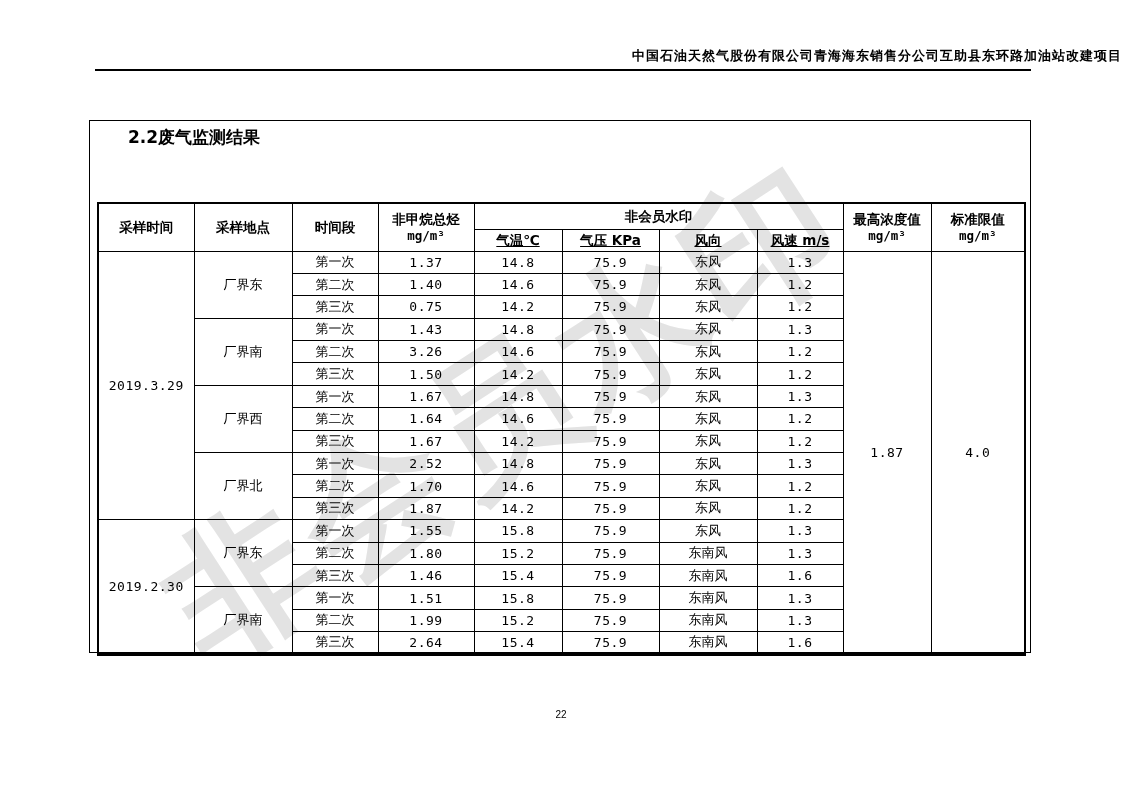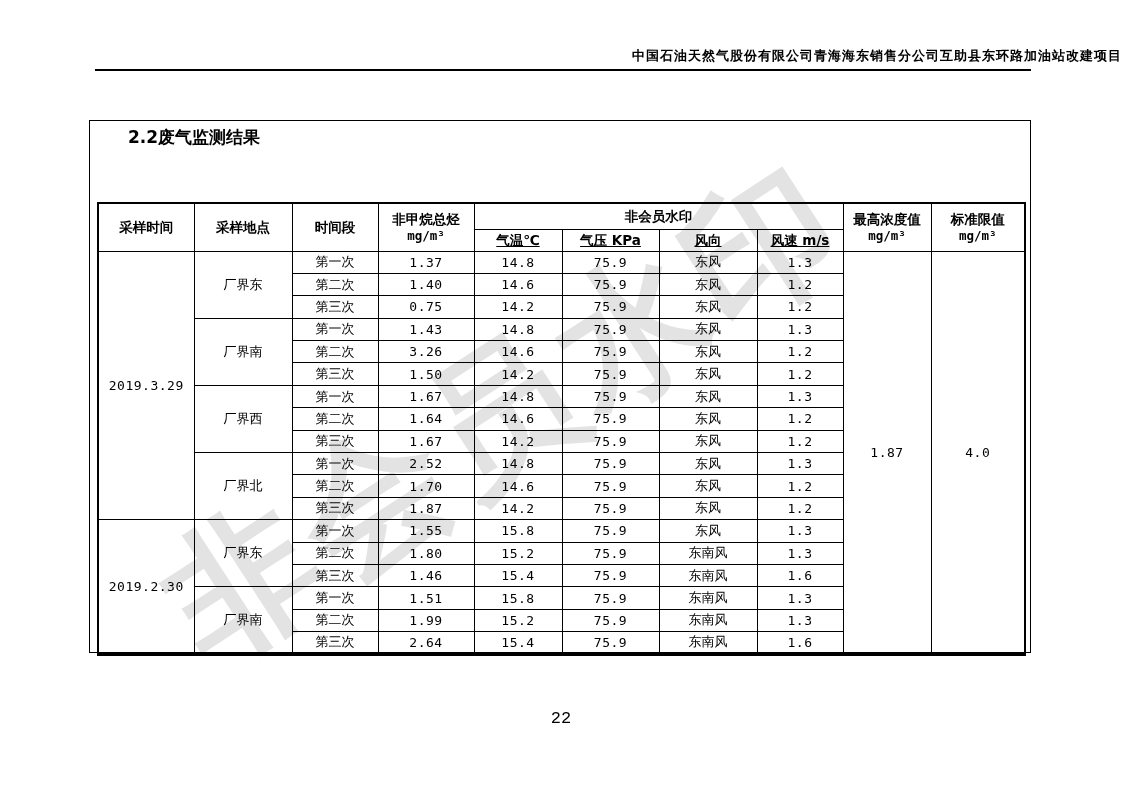--- a/index.html
+++ b/index.html
@@ -54,21 +54,21 @@
   table.monitoring thead tr.h1{height:26px;}
   table.monitoring thead tr.h2{height:22px;text-decoration:underline;}
   table.monitoring tbody tr{height:22.4px;}
   table.monitoring th{font-size:13.5px;font-weight:bold;line-height:1.25;}
   table.monitoring td{font-size:13px;}
   td.num{font-family:"DejaVu Sans Mono","Liberation Mono",monospace;font-size:13px;letter-spacing:0.5px;}
   td.cn{font-size:13.5px;}
   .unit-line{font-family:"DejaVu Sans Mono","Liberation Mono",monospace;font-weight:bold;font-size:12.5px;}
   .page-number{
     position:absolute;top:709px;left:0;width:100%;text-align:center;
-    font-size:17px;font-family:Liberation Mono, monospace;z-index:2;
+    font-size:10px;font-family:Liberation Sans, sans-serif;z-index:2;
   }
 </style>
 </head>
 <body>
 
 <div class="doc-header">中国石油天然气股份有限公司青海海东销售分公司互助县东环路加油站改建项目</div>
 <div class="header-rule"></div>
 
 <div class="watermark">非会员水印</div>
 

